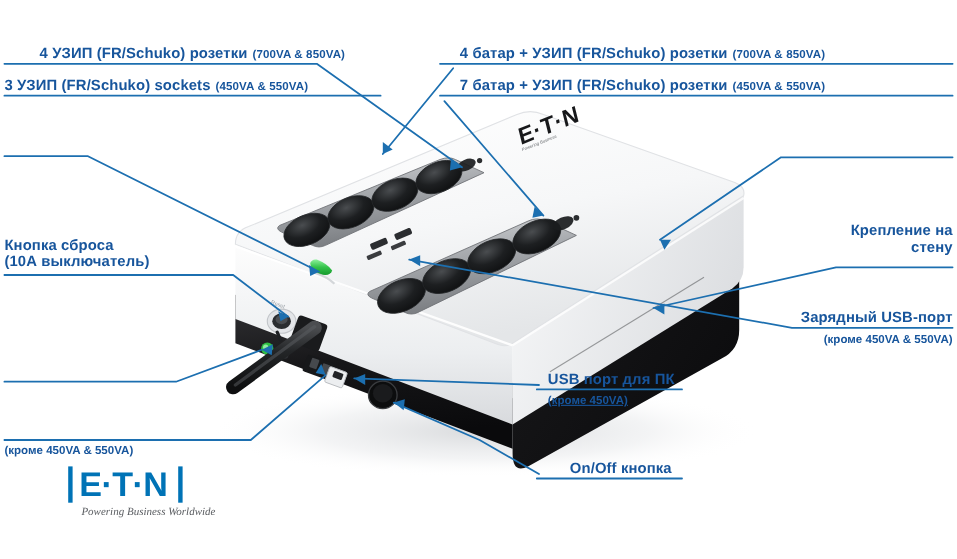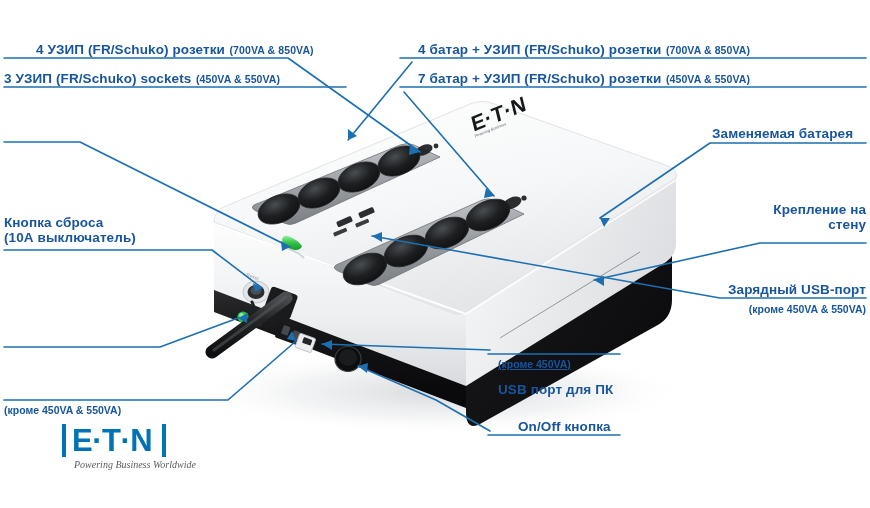--- a/index.html
+++ b/index.html
@@ -285,35 +285,32 @@
 
 
   <div class="lbl" style="left:4px; top:215px;">
     <div class="main">Кнопка сброса</div>
     <div class="main">(10А выключатель)</div>
   </div>
 
 
   <div class="note" style="left:4px; top:404px;">(кроме 450VA &amp; 550VA)</div>
 
-  <div class="lbl" style="left:712px; top:124px;">
-    <span class="main">Заменяемая батарея</span>
-  </div>
 
   <div class="lbl ralign" style="left:700px; top:202px; width:166px;">
     <div class="main">Крепление на</div>
     <div class="main">стену</div>
   </div>
 
   <div class="lbl ralign" style="left:690px; top:280px; width:176px;">
     <span class="main">Зарядный USB-порт</span>
   </div>
   <div class="note ralign" style="left:690px; top:303px; width:176px;">(кроме 450VA &amp; 550VA)</div>
 
-  <div class="lbl" style="left:498px; top:336px;margin-top:44px;">
+  <div class="lbl" style="left:498px; top:336px;">
     <span class="main">USB порт для ПК</span>
   </div>
   <div class="note" style="left:498px; top:358px;text-decoration:underline;">(кроме 450VA)</div>
 
   <div class="lbl" style="left:518px; top:417px;">
     <span class="main">On/Off кнопка</span>
   </div>
 
   <svg class="layer" viewBox="0 0 870 508" style="pointer-events:none;">
     <g transform="translate(62,424)">

